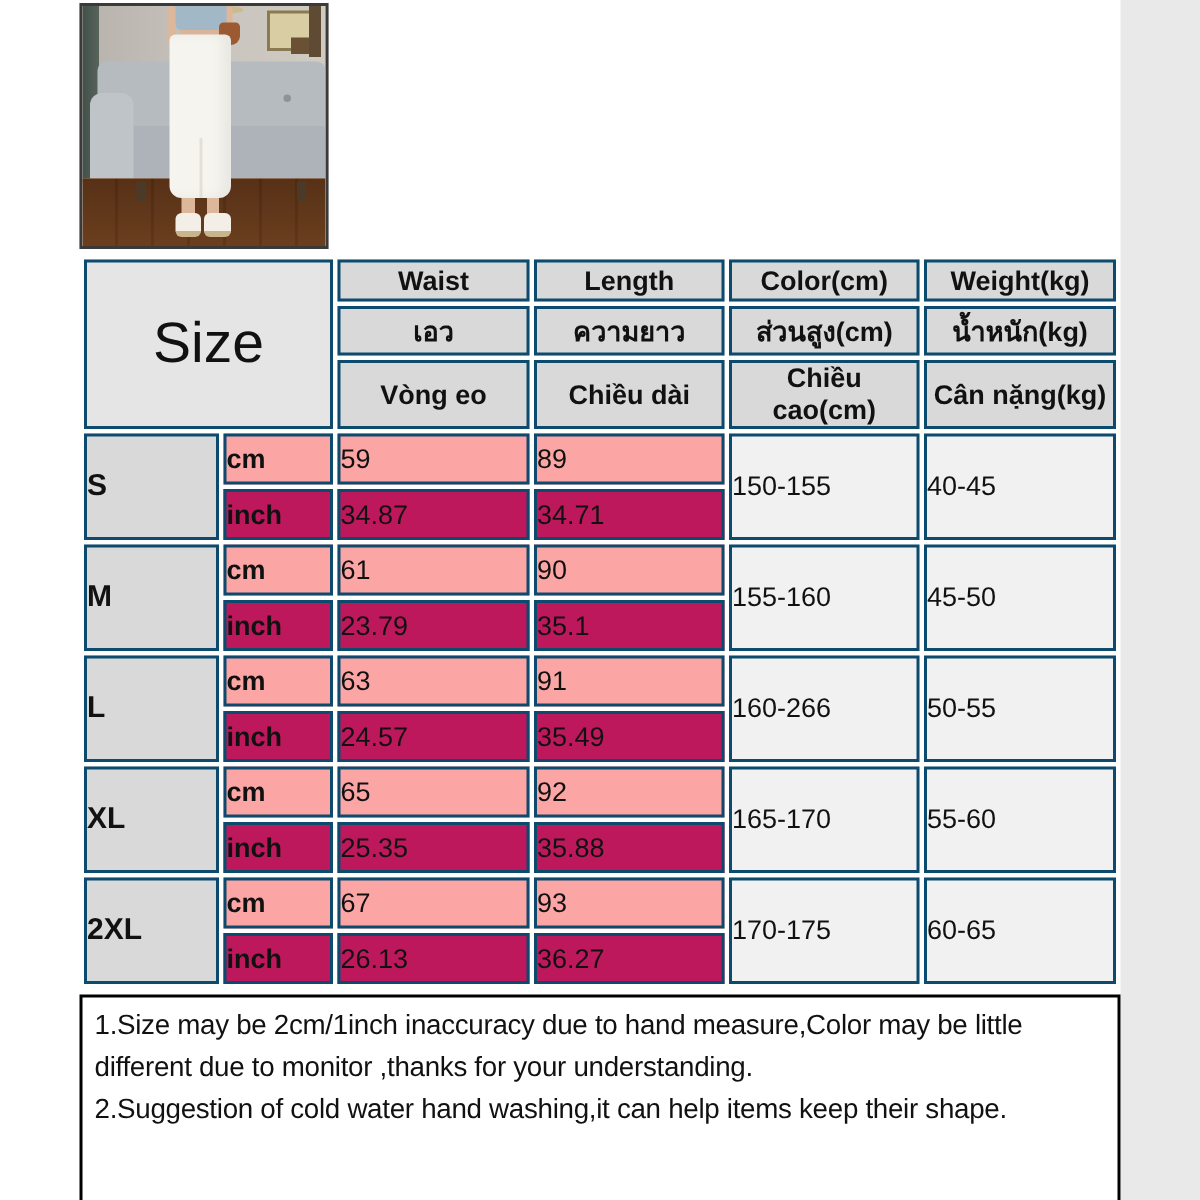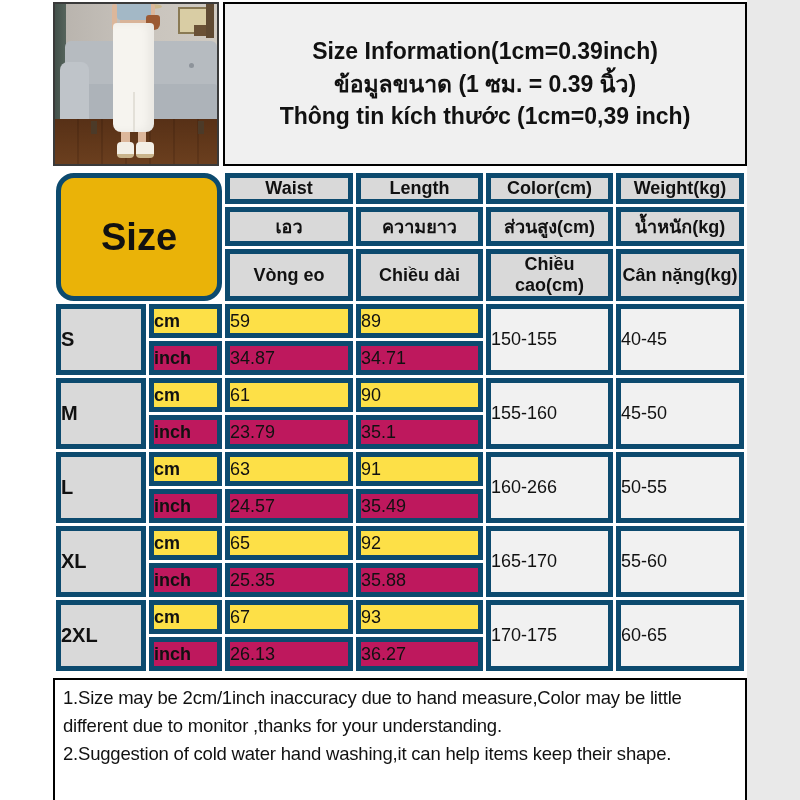--- a/index.html
+++ b/index.html
@@ -55,31 +55,31 @@
   .sandal1{left:38%;top:86%;width:11%;height:8%;background:#f3efe6;border-bottom:4px solid #c9b astonishing;}
   .sandal1,.sandal2{border-bottom:4px solid #c9b48c;border-radius:4px;}
   .sandal2{left:50%;top:86%;width:11%;height:8%;background:#f3efe6;}
 
   
   table.size-table{
     margin-top:4px;border-collapse:separate;border-spacing:3px;
     table-layout:fixed;width:694px;
   }
   table.size-table td,table.size-table th{
-    border:5px solid #0c4a6e;box-sizing:border-box;
+    border:2px solid #0c4a6e;box-sizing:border-box;
     vertical-align:middle;padding:0;overflow:hidden;
   }
   th{font-weight:bold;background:#d9d9d9;font-size:18px;}
   tr.hdr{height:28px;}
   tr.data{height:34px;}
   td{font-size:18px;background:#be185d;}
-  .size-merged{background:#eab308;font-weight:bold;font-size:38px;border-radius:18px;}
+  .size-merged{background:#e5e5e5;font-weight:normal;font-size:38px;}
   td.size-letter{background:#d9d9d9;font-weight:bold;font-size:20px;}
   td.unit{font-weight:bold;}
-  td.lt{background:#fde047;}
+  td.lt{background:#fca5a5;}
   td.hw{background:#f1f1f1;margin-left:16px;}
 
   
   .attention-box{
     margin-top:4px;border:2px solid #000;background:#fff;
     height:150px;box-sizing:border-box;padding:4px 8px 0 8px;
     font-size:18.5px;line-height:1.5;letter-spacing:-0.2px;
   }
 </style>
 </head>
@@ -108,25 +108,20 @@
       <div class="ph arm-r"></div>
       <div class="ph crop-top"></div>
       <div class="ph midriff"></div>
       <div class="ph bag"></div>
       <div class="ph pants"></div>
       <div class="ph pants-split"></div>
       <div class="ph ankle1"></div>
       <div class="ph ankle2"></div>
       <div class="ph sandal1"></div>
       <div class="ph sandal2"></div>
-    </div>
-    <div class="title-box">
-      <div class="title-line">Size Information(1cm=0.39inch)</div>
-      <div class="title-line">ข้อมูลขนาด (1 ซม. = 0.39 นิ้ว)</div>
-      <div class="title-line">Thông tin kích thước (1cm=0,39 inch)</div>
     </div>
   </div>
 
   <table class="size-table">
     <colgroup>
       <col style="width:90px">
         <col style="width:73px">
         <col style="width:128px">
       <col style="width:127px">
         <col style="width:127px">

